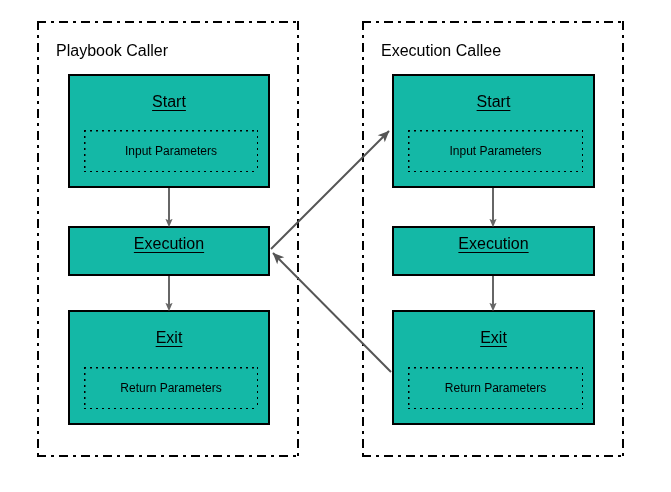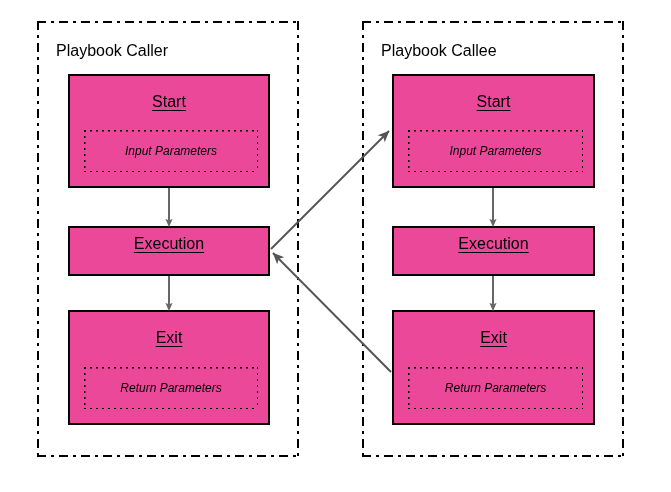--- a/index.html
+++ b/index.html
@@ -45,21 +45,21 @@
     color: #000;
     white-space: nowrap;
     line-height: 1;
   }
 
   
   .node {
     position: absolute;
     box-sizing: border-box;
     border: 2px solid #000;
-    background: #ec4899;
+    background: #14b8a6;
   }
   .node-title {
     position: absolute;
     left: 0;
     right: 0;
     text-align: center;
     font-size: 16px;
     color: #000;
     text-decoration: underline;
     text-underline-offset: 3px;
@@ -79,21 +79,20 @@
     font-size: 12px;
     color: #000;
     background-image:
       repeating-linear-gradient(to right, #000 0 2px, transparent 2px 6px),
       repeating-linear-gradient(to right, #000 0 2px, transparent 2px 6px),
       repeating-linear-gradient(to bottom, #000 0 2px, transparent 2px 6px),
       repeating-linear-gradient(to bottom, #000 0 2px, transparent 2px 6px);
     background-size: 100% 1.5px, 100% 1.5px, 1.5px 100%, 1.5px 100%;
     background-position: 0 0, 0 100%, 0 0, 100% 0;
     background-repeat: no-repeat;
-    font-style: italic;
   }
 
   
   #wires {
     position: absolute;
     left: 0;
     top: 0;
     width: 671px;
     height: 492px;
     pointer-events: none;
@@ -115,21 +114,21 @@
   <div class="node" style="left:68px; top:226px; width:202px; height:50px;">
     <div class="node-title t-mid">Execution</div>
   </div>
 
   <div class="node" style="left:68px; top:310px; width:202px; height:115px;">
     <div class="node-title t-tall">Exit</div>
     <div class="param" style="left:14px; top:55px; width:174px; height:42px;">Return Parameters</div>
   </div>
 
   <div class="lane" style="left:362px; top:21px; width:262px; height:436px;"></div>
-  <div class="lane-title" style="left:381px; top:43px;">Playbook Callee</div>
+  <div class="lane-title" style="left:381px; top:43px;">Execution Callee</div>
 
   <div class="node" style="left:392px; top:74px; width:203px; height:114px;">
     <div class="node-title t-tall">Start</div>
     <div class="param" style="left:14px; top:54px; width:175px; height:42px;">Input Parameters</div>
   </div>
 
   <div class="node" style="left:392px; top:226px; width:203px; height:50px;">
     <div class="node-title t-mid">Execution</div>
   </div>
 

